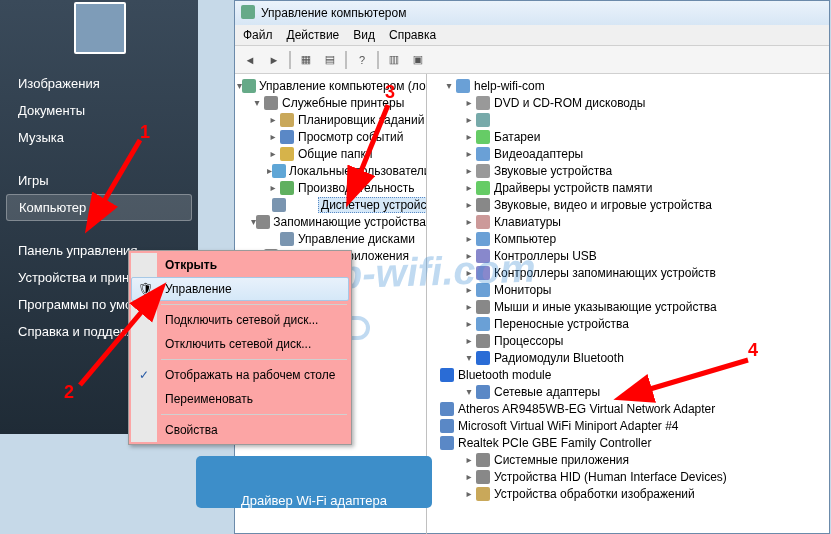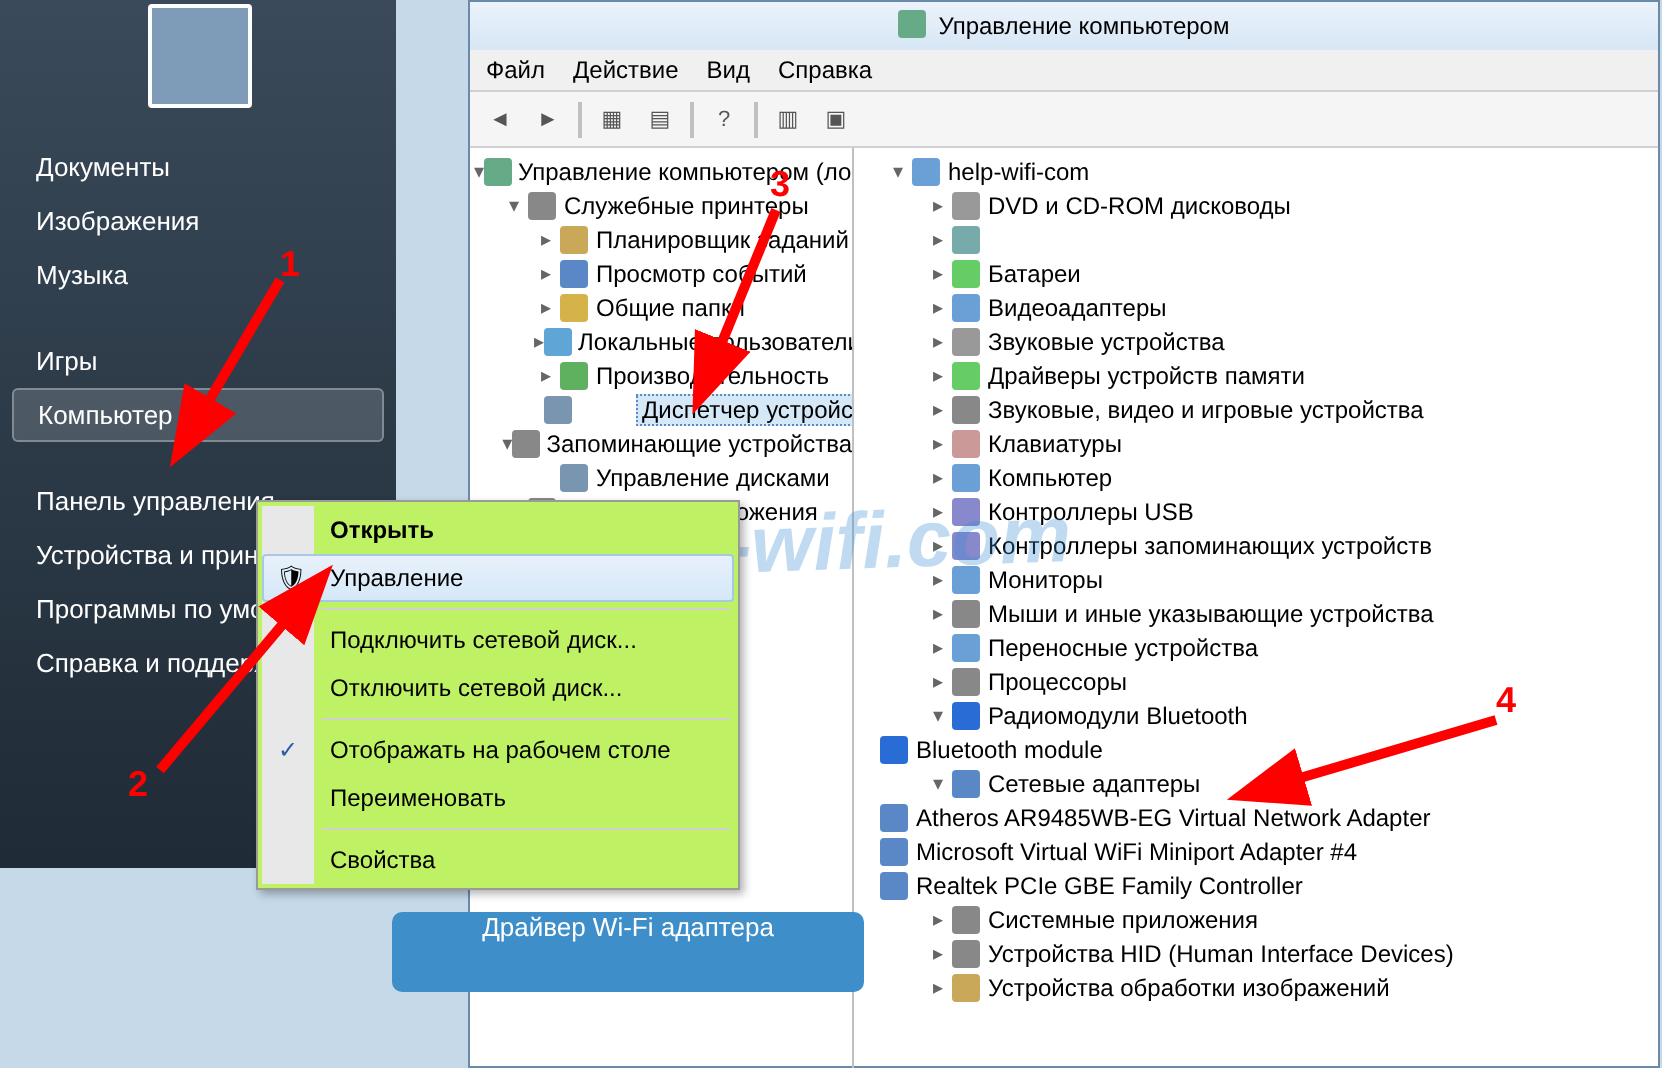--- a/index.html
+++ b/index.html
@@ -7,30 +7,30 @@
 
   
   .start-panel { position: absolute; left: 0; top: 0; width: 198px; height: 434px; background: linear-gradient(#3a4a5a,#1f2b36); color: #fff; padding-top: 70px; }
   .user-pic { position: absolute; left: 74px; top: 2px; width: 52px; height: 52px; background: #7e9cb8; border: 2px solid #fff; border-radius: 2px; }
   .user-name { position: absolute; left: 20px; top: 60px; font-size: 15px; font-weight: bold; color: #d8c9b0; }
   .sm-item { padding: 6px 18px; font-size: 13px; cursor: default; }
   .sm-item.hover { background: rgba(255,255,255,0.15); border: 1px solid rgba(255,255,255,0.3); border-radius: 3px; margin: 0 6px; padding: 5px 12px; }
   .sm-gap { height: 16px; }
 
   
-  .ctx-menu { position: absolute; left: 128px; top: 250px; width: 242px; background: #bef264; border: 1px solid #9a9a9a; box-shadow: 2px 2px 4px rgba(0,0,0,0.3); padding: 2px; z-index: 20; }
+  .ctx-menu { position: absolute; left: 128px; top: 250px; width: 224px; background: #fca5a5; border: 1px solid #9a9a9a; box-shadow: 2px 2px 4px rgba(0,0,0,0.3); padding: 2px; z-index: 20; }
   .ctx-icon-col { position: absolute; left: 2px; top: 2px; bottom: 2px; width: 26px; background: #e8e8e8; }
   .ctx-item { position: relative; padding: 5px 8px 5px 34px; font-size: 12px; color: #000; cursor: default; }
   .ctx-item.hl { background: linear-gradient(#e8f1fb,#d5e8f8); border: 1px solid #a6c8e6; border-radius: 2px; padding: 4px 7px 4px 33px; }
   .ctx-sep { height: 1px; background: #d0d0d0; margin: 3px 2px 3px 30px; }
   .ctx-check { position: absolute; left: 8px; color: #2a5ca6; }
 
   
   .mmc { position: absolute; left: 234px; top: 0; width: 596px; height: 534px; background: #fff; border: 1px solid #6b8aaa; }
-  .mmc-title { height: 24px; background: linear-gradient(#ebf3fb,#d7e6f5); display: flex; align-items: center; padding: 0 6px; font-size: 12px; justify-content: center; }
+  .mmc-title { height: 24px; background: linear-gradient(#ebf3fb,#d7e6f5); display: flex; align-items: center; padding: 0 6px; font-size: 12px; }
   .mmc-title .icn { width: 16px; height: 16px; margin-right: 4px; }
   .mmc-menu { height: 21px; background: #f0f0f0; border-bottom: 1px solid #d0d0d0; display: flex; align-items: center; gap: 14px; padding: 0 8px; font-size: 12px; }
   .mmc-tool { height: 28px; background: #f5f5f5; border-bottom: 1px solid #d0d0d0; display: flex; align-items: center; gap: 2px; padding: 0 4px; }
   .tbtn { width: 22px; height: 22px; border: 1px solid transparent; display: flex; align-items: center; justify-content: center; font-size: 11px; color: #555; }
   .tbtn.sep { width: 1px; background: #c0c0c0; height: 18px; margin: 0 2px; }
 
   .mmc-body { display: flex; height: 460px; }
   .mmc-left { width: 192px; border-right: 1px solid #c0c0c0; overflow: hidden; padding: 3px 0; }
   .mmc-right { flex: 1; overflow: hidden; padding: 3px 0; }
 
@@ -43,42 +43,42 @@
   .ind0 { padding-left: 2px; }
   .ind1 { padding-left: 16px; }
   .ind2 { padding-left: 32px; }
   .r-ind1 { padding-left: 16px; }
   .r-ind2 { padding-left: 36px; }
 
   
   .gic { width: 14px; height: 14px; border-radius: 2px; display: inline-block; }
 
   
-  .callout { position: absolute; left: 196px; top: 456px; width: 236px; height: 40px; background: #3d8ec9; color: #fff; border-radius: 5px; display: flex; align-items: flex-start; justify-content: center; font-size: 13px; z-index: 15; }
+  .callout { position: absolute; left: 196px; top: 456px; width: 236px; height: 52px; background: #3d8ec9; color: #fff; border-radius: 5px; display: flex; align-items: flex-end; justify-content: center; font-size: 13px; z-index: 15; }
   .callout::before { content: ""; position: absolute; left: 100px; top: -40px; border: 20px solid transparent; border-bottom-color: #3d8ec9; border-top: none; border-left-width: 8px; border-right-width: 36px; transform: skewX(40deg); }
 
   
   .anno { position: absolute; z-index: 30; color: #f00; font-weight: bold; font-size: 18px; font-family: Arial; }
   .arrow { position: absolute; z-index: 29; }
   .arrow svg { overflow: visible; }
 
   
   .wm { position: absolute; left: 280px; top: 250px; font-size: 40px; font-weight: bold; color: rgba(60,140,210,0.32); font-style: italic; transform: rotate(-2deg); z-index: 5; pointer-events: none; white-space: nowrap; }
   .wm-router { position: absolute; left: 300px; top: 316px; width: 70px; height: 24px; border: 4px solid rgba(60,140,210,0.32); border-radius: 14px; z-index: 5; }
   .wm-router::before, .wm-router::after { content: ""; position: absolute; top: 6px; width: 8px; height: 8px; border-radius: 50%; background: rgba(60,140,210,0.32); }
   .wm-router::before { left: 10px; } .wm-router::after { left: 26px; }
 </style>
 </head>
 <body>
 
 <div class="start-panel">
   <div class="user-pic"></div>
   <div class="user-name"></div>
+  <div class="sm-item"><span>Изображения</span></div>
   <div class="sm-item"><span>Документы</span></div>
-  <div class="sm-item"><span>Изображения</span></div>
   <div class="sm-item"><span>Музыка</span></div>
   <div class="sm-gap"></div>
   <div class="sm-item"><span>Игры</span></div>
   <div class="sm-item hover"><span>Компьютер</span></div>
   <div class="sm-gap"></div>
   <div class="sm-item"><span>Панель управления</span></div>
   <div class="sm-item"><span>Устройства и принтеры</span></div>
   <div class="sm-item"><span>Программы по умолчанию</span></div>
   <div class="sm-item"><span>Справка и поддержка</span></div>
 </div>

